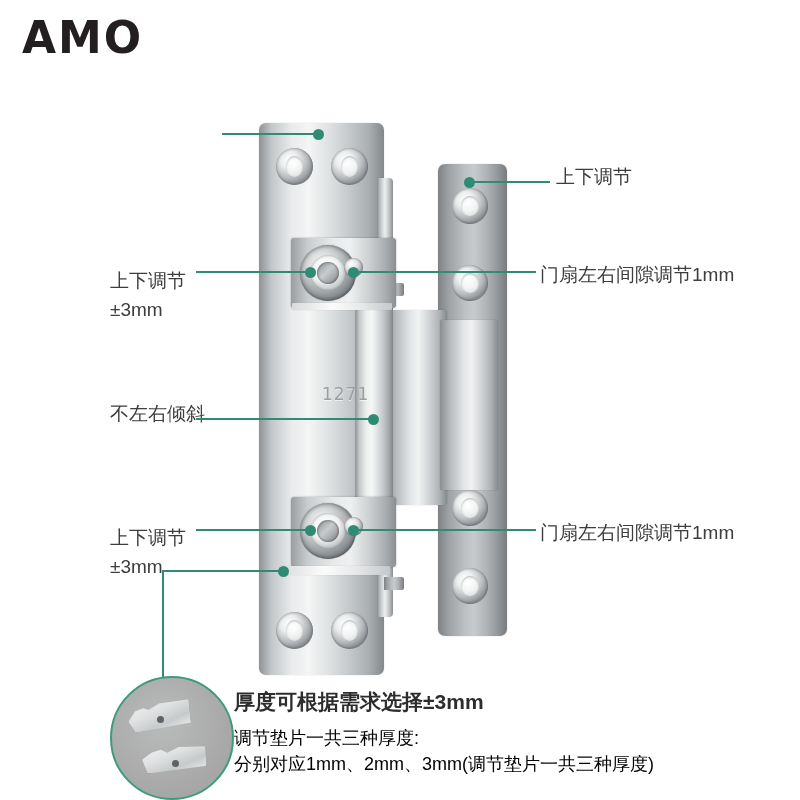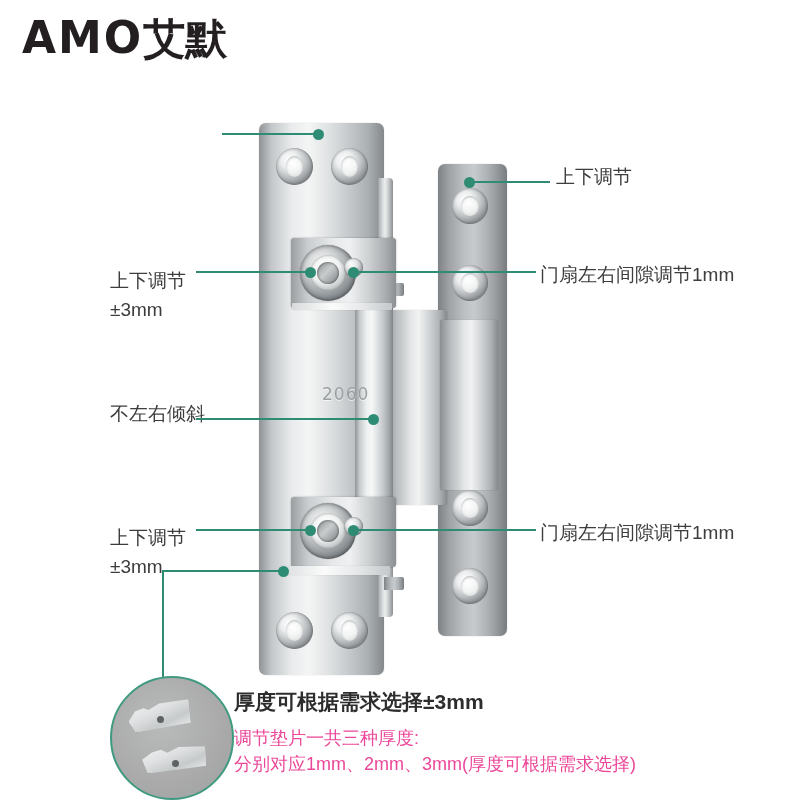--- a/index.html
+++ b/index.html
@@ -123,30 +123,29 @@
   }
   .shim{
     position:absolute;
     background:linear-gradient(160deg,#f2f3f3 0%,#dfe1e2 40%,#c7cacb 70%,#eceeee 100%);
     box-shadow:0 1px 2px rgba(0,0,0,.35);
   }
   .shim-hole{position:absolute;width:7px;height:7px;border-radius:50%;background:#5f6365;}
 
   .bottom-text{position:absolute;}
   .bt-title{font-size:21px;font-weight:bold;color:#2d2d2d;line-height:1.3;white-space:nowrap;}
-  .bt-sub{font-size:18px;color:#ec4899;line-height:1.45;white-space:nowrap;}
+  .bt-sub{font-size:18px;color:#000000;line-height:1.45;white-space:nowrap;}
 </style>
 </head>
 <body>
 
 <div id="stage">
 
   <div class="logo">
     <span class="logo-amo">AMO</span>
-    <span class="logo-cn">艾默</span>
   </div>
 
   <div class="header-text">
   </div>
 
   <div>
 
     <div class="plate metal-v" style="left:259px;top:123px;width:125px;height:552px;"></div>
 
     <div class="metal-v2" style="position:absolute;left:377px;top:178px;width:16px;height:115px;border-radius:0 4px 4px 0;"></div>
@@ -167,21 +166,21 @@
     <div class="hole" style="left:452px;top:490px;width:36px;height:36px;"></div>
     <div class="hole" style="left:452px;top:568px;width:36px;height:36px;"></div>
 
     <div class="knuckle" style="left:385px;top:310px;width:62px;height:195px;"></div>
     <div class="knuckle" style="left:440px;top:320px;width:58px;height:170px;border-radius:2px;"></div>
 
     <div class="barrel" style="left:355px;top:300px;width:38px;height:255px;"></div>
     <div class="barrel" style="left:355px;top:300px;width:38px;height:14px;"></div>
     <div class="barrel" style="left:355px;top:541px;width:38px;height:14px;"></div>
 
-    <div class="engrave" style="left:322px;top:384px;">2060</div>
+    <div class="engrave" style="left:322px;top:384px;">1271</div>
 
     <div class="screwblock" style="left:291px;top:238px;width:105px;height:70px;"></div>
     <div class="allen" style="left:300px;top:245px;width:56px;height:56px;"></div>
     <div class="allen-ring" style="left:310px;top:255px;width:36px;height:36px;"></div>
     <div class="allen-core" style="left:317px;top:262px;width:22px;height:22px;"></div>
     <div class="pin" style="left:344px;top:258px;width:19px;height:19px;"></div>
 
     <div class="screwblock" style="left:291px;top:497px;width:105px;height:70px;"></div>
     <div class="allen" style="left:300px;top:503px;width:56px;height:56px;"></div>
     <div class="allen-ring" style="left:310px;top:513px;width:36px;height:36px;"></div>
@@ -236,16 +235,16 @@
     <div class="shim-hole" style="left:45px;top:38px;"></div>
     <div class="shim" style="left:30px;top:66px;width:64px;height:28px;
                 clip-path:polygon(0% 50%,16% 26%,30% 18%,40% 30%,58% 12%,100% 14%,100% 84%,8% 100%);
                 transform:rotate(-3deg);"></div>
     <div class="shim-hole" style="left:60px;top:82px;"></div>
   </div>
 
   <div class="bottom-text" style="left:234px;top:688px;">
     <div class="bt-title">厚度可根据需求选择±3mm</div>
     <div class="bt-sub" style="margin-top:10px;">调节垫片一共三种厚度:</div>
-    <div class="bt-sub">分别对应1mm、2mm、3mm(厚度可根据需求选择)</div>
+    <div class="bt-sub">分别对应1mm、2mm、3mm(调节垫片一共三种厚度)</div>
   </div>
 
 </div>
 
 </body></html>

